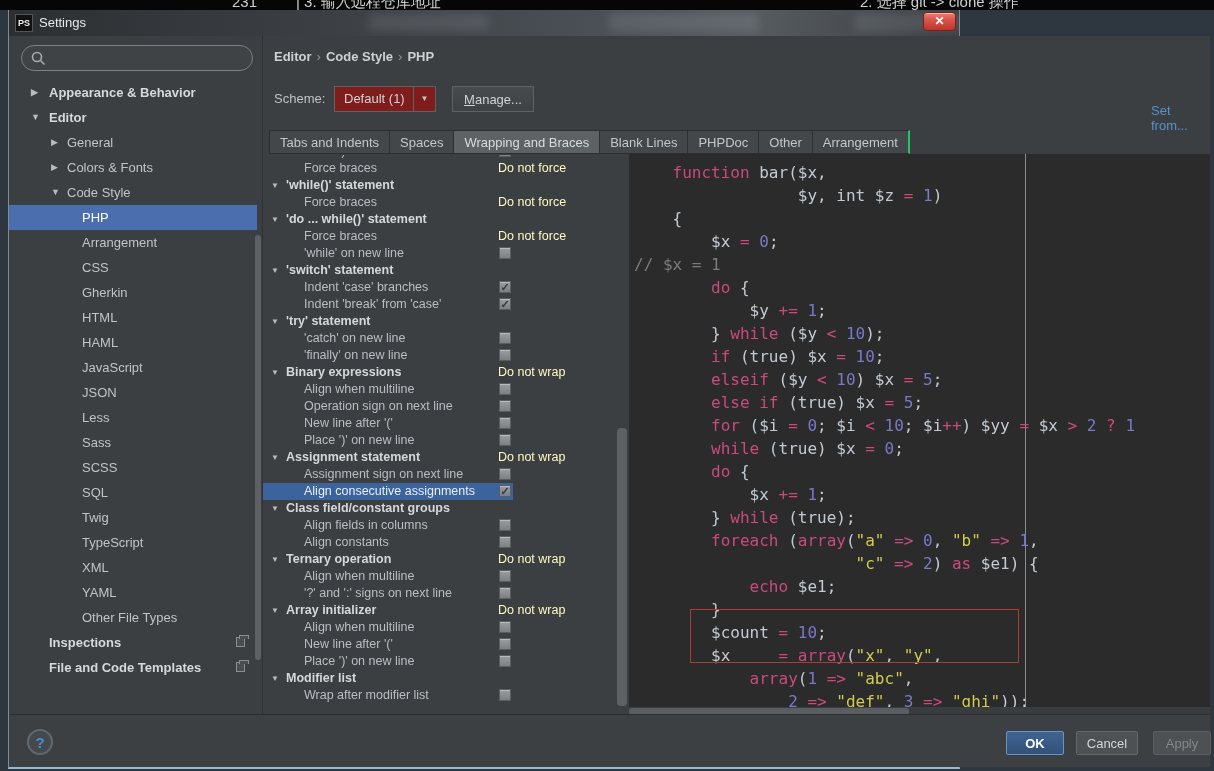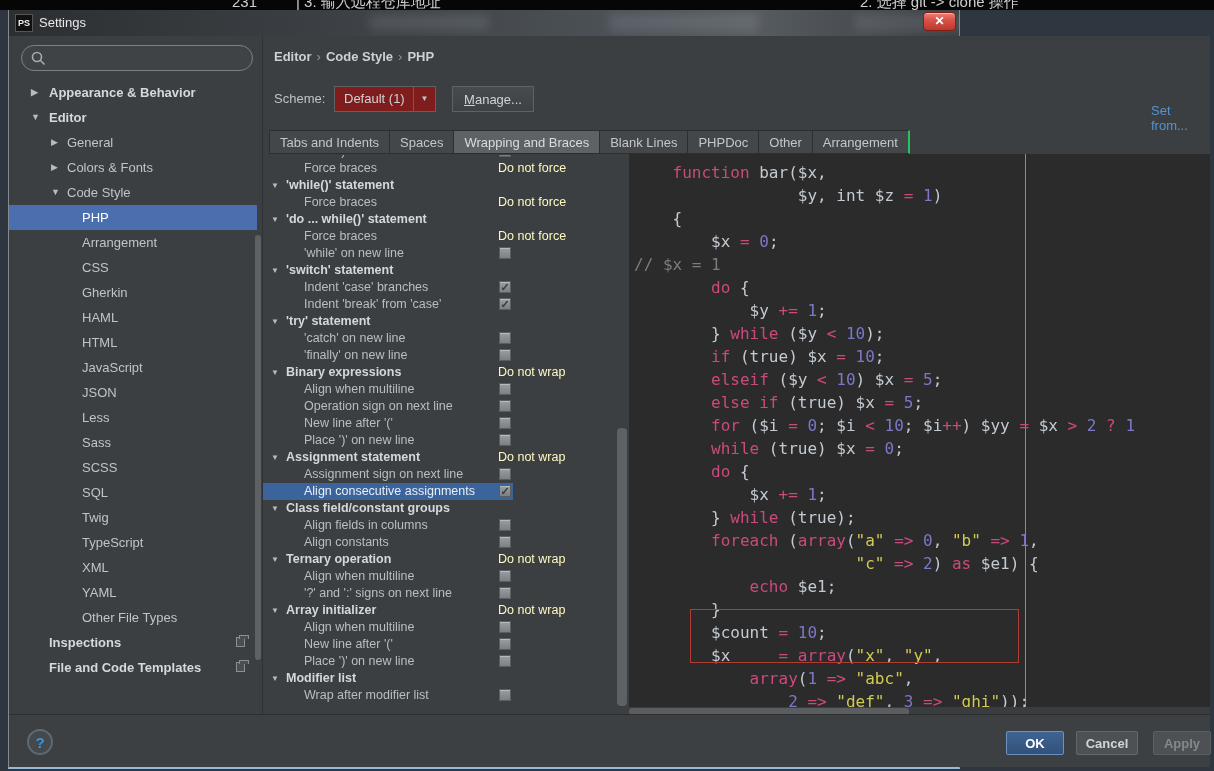--- a/index.html
+++ b/index.html
@@ -95,21 +95,21 @@
   .tok-s{color:var(--c-string);} .tok-c{color:var(--c-comment);}
   .red-rect{position:absolute;left:61px;top:455px;width:329px;height:54px;border:1px solid var(--c-red_box);}
   .hscroll{position:absolute;left:0;bottom:0;width:581px;height:9px;background:#3a3d3f;}
   .hthumb{position:absolute;left:0;top:1px;width:280px;height:7px;background:#5a5e61;border-radius:3px;}
   
   .footer{position:absolute;left:0;bottom:0;width:1201px;height:53px;background:#3d4042;border-top:1px solid #2c2e30;}
   .help{position:absolute;left:18px;top:14px;width:26px;height:26px;border-radius:50%;
     background:#45494c;border:2px solid #5d6a74;color:#4193d6;font-weight:bold;font-size:15px;
     text-align:center;line-height:23px;cursor:pointer;}
   .fbtn{position:absolute;top:16px;height:24px;font-size:13px;font-family:"Liberation Sans",sans-serif;
-    border-radius:2px;cursor:pointer;font-weight:bold;}
+    border-radius:2px;cursor:pointer;}
   .btn-ok{left:997px;width:58px;background:linear-gradient(#3f6491,#33517a);border:1px solid #6b93c0;
     color:#fff;font-weight:bold;}
   .btn-cancel{left:1067px;width:62px;background:#4d5153;border:1px solid #646869;color:#d2d5d7;}
   .btn-apply{left:1144px;width:58px;background:#4d5153;border:1px solid #5b5f61;color:#85888a;}
 </style>
 </head>
 <body>
 
 <div class="screen">
 
@@ -144,22 +144,22 @@
         <div class="tree" id="tree">
             <div class="titem l1 bold"><span class="arrow">▶</span><span class="lbl">Appearance &amp; Behavior</span></div>
             <div class="titem l1 bold"><span class="arrow">▼</span><span class="lbl">Editor</span></div>
             <div class="titem l2"><span class="arrow">▶</span><span class="lbl">General</span></div>
             <div class="titem l2"><span class="arrow">▶</span><span class="lbl">Colors &amp; Fonts</span></div>
             <div class="titem l2"><span class="arrow">▼</span><span class="lbl">Code Style</span></div>
             <div class="titem l3 sel"><span class="lbl">PHP</span></div>
             <div class="titem l3"><span class="lbl">Arrangement</span></div>
             <div class="titem l3"><span class="lbl">CSS</span></div>
             <div class="titem l3"><span class="lbl">Gherkin</span></div>
+            <div class="titem l3"><span class="lbl">HTML</span></div>
             <div class="titem l3"><span class="lbl">HAML</span></div>
-            <div class="titem l3"><span class="lbl">HTML</span></div>
             <div class="titem l3"><span class="lbl">JavaScript</span></div>
             <div class="titem l3"><span class="lbl">JSON</span></div>
             <div class="titem l3"><span class="lbl">Less</span></div>
             <div class="titem l3"><span class="lbl">Sass</span></div>
             <div class="titem l3"><span class="lbl">SCSS</span></div>
             <div class="titem l3"><span class="lbl">SQL</span></div>
             <div class="titem l3"><span class="lbl">Twig</span></div>
             <div class="titem l3"><span class="lbl">TypeScript</span></div>
             <div class="titem l3"><span class="lbl">XML</span></div>
             <div class="titem l3"><span class="lbl">YAML</span></div>

